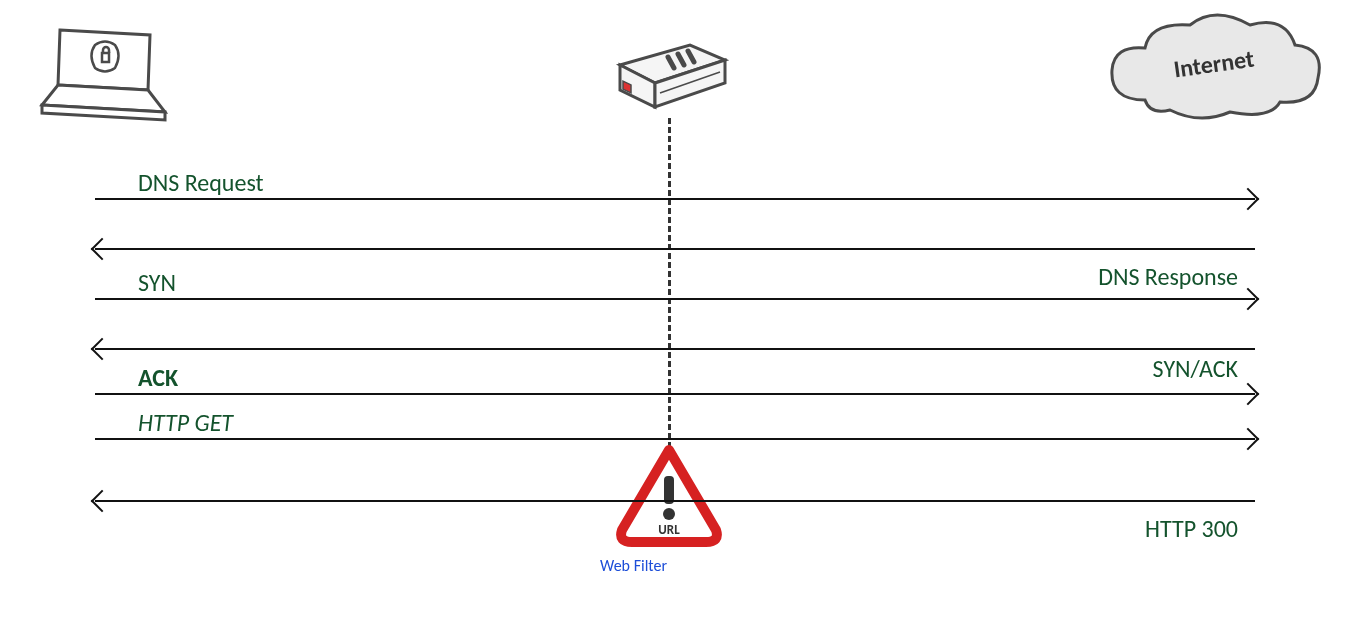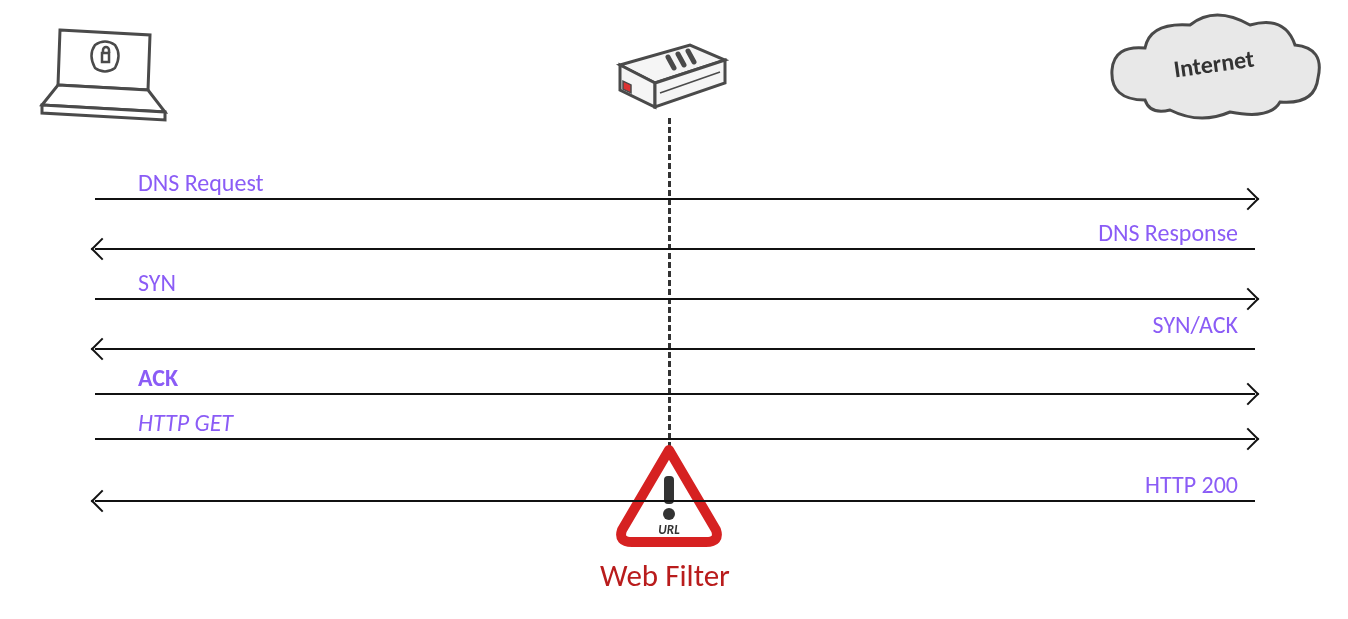--- a/index.html
+++ b/index.html
@@ -9,47 +9,47 @@
       background: #fff;
       position: relative;
       font-family: Calibri, Arial, sans-serif;
     }
     .node {
       position: absolute;
     }
     .laptop { left: 30px; top: 20px; }
     .firewall { left: 610px; top: 35px; }
     .cloud { left: 1100px; top: 10px; }
-    .warning { left: 614px; top: 442px; font-style: italic; }
+    .warning { left: 614px; top: 442px; }
     .filter-label {
       position: absolute;
       left: 600px; top: 556px;
-      font-size: 31px; color: #b91c1c;
+      font-size: 16px; color: #1d4ed8;
     }
     .dashed-vert {
       position: absolute;
       left: 668px; top: 118px;
       width: 0; height: 330px;
       border-left: 3px dashed #333;
     }
     .flow-row {
       position: absolute;
       left: 95px;
       width: 1160px;
       height: 2px;
       background: #111;
     }
     .flow-label {
       position: absolute;
       font-size: 24px;
-      color: #8b5cf6;
+      color: #14532d;
       white-space: nowrap;
     }
     .label-left { left: 138px; }
-    .label-right { right: 110px; }
+    .label-right { right: 110px; margin-top: 44px; }
     
     .open-arrow-r {
       position:absolute; right:-1px; top:-7px;
       width:16px; height:16px;
       border-top:2px solid #111;
       border-right:2px solid #111;
       transform: rotate(45deg);
     }
     .open-arrow-l {
       position:absolute; left:-1px; top:-7px;
@@ -141,14 +141,14 @@
       <div class="open-arrow-r"></div>
     </div>
     <div class="flow-label label-left" style="top: 363px; font-weight: bold;">ACK</div>
     <div class="flow-row" style="top: 438px;">
       <div class="open-arrow-r"></div>
     </div>
     <div class="flow-label label-left" style="top: 408px; font-style: italic;">HTTP GET</div>
     <div class="flow-row" style="top: 500px;">
       <div class="open-arrow-l"></div>
     </div>
-    <div class="flow-label label-right" style="top: 470px;">HTTP 200</div>
+    <div class="flow-label label-right" style="top: 470px;">HTTP 300</div>
   </div>
 
 </body></html>

